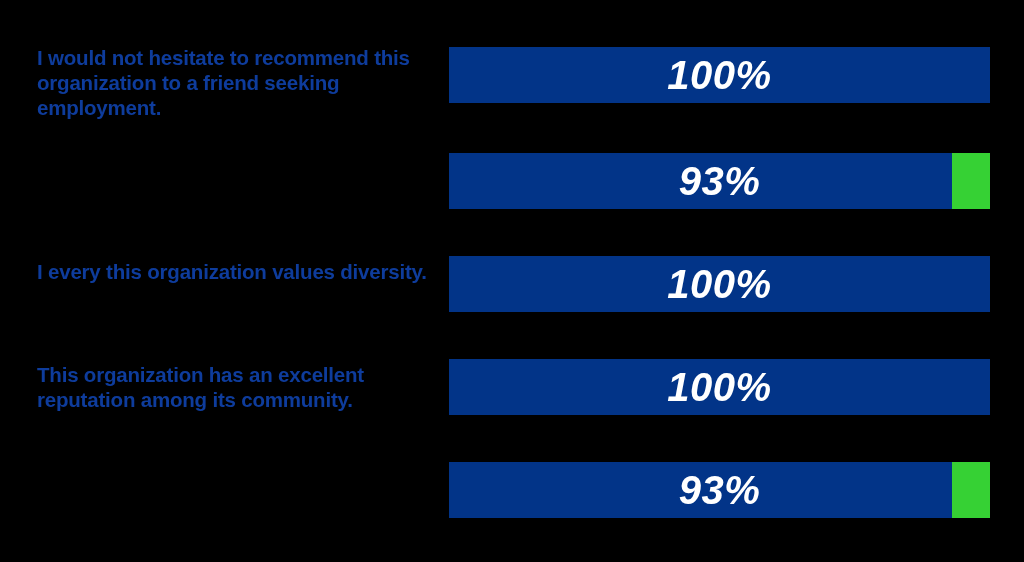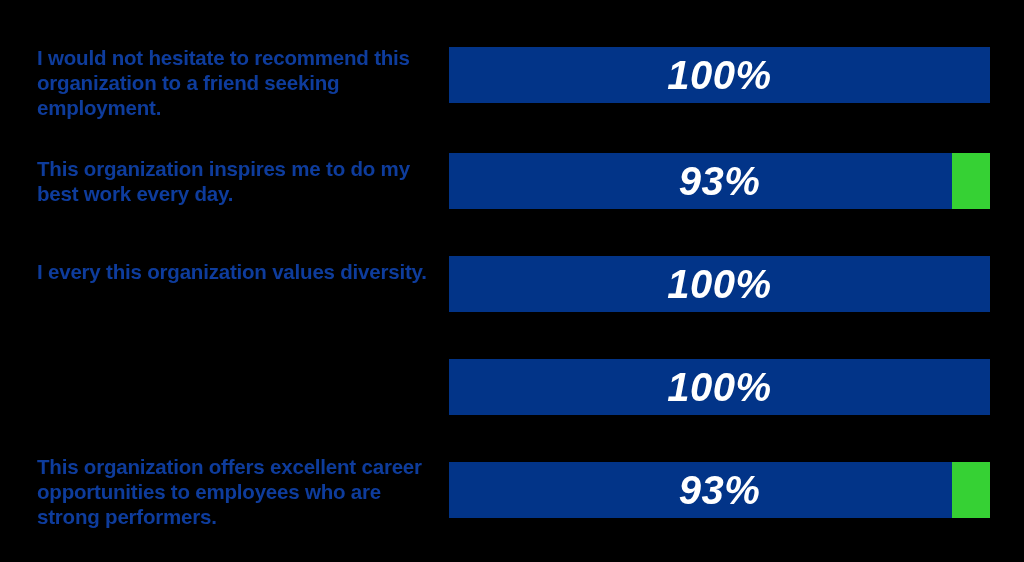--- a/index.html
+++ b/index.html
@@ -105,47 +105,46 @@
     <div class="row row-0">
       <div class="row-label">I would not hesitate to recommend this organization to a friend seeking employment.</div>
       <div class="bar-track">
         <div class="bar-fill" style="width: 100%;"></div>
         <div class="bar-remainder" style="width: 0%;"></div>
         <div class="bar-value">100%</div>
       </div>
     </div>
 
     <div class="row row-1">
-      <div class="row-label">This organization inspires me to do my best work every day.</div>
       <div class="bar-track">
         <div class="bar-fill" style="width: 93%;"></div>
         <div class="bar-remainder" style="width: 7%;"></div>
         <div class="bar-value">93%</div>
       </div>
     </div>
 
     <div class="row row-2">
       <div class="row-label">I every this organization values diversity.</div>
       <div class="bar-track">
         <div class="bar-fill" style="width: 100%;"></div>
         <div class="bar-remainder" style="width: 0%;"></div>
         <div class="bar-value">100%</div>
       </div>
     </div>
 
     <div class="row row-3">
+      <div class="row-label">This organization has an excellent reputation among its community.</div>
       <div class="bar-track">
         <div class="bar-fill" style="width: 100%;"></div>
         <div class="bar-remainder" style="width: 0%;"></div>
         <div class="bar-value">100%</div>
       </div>
     </div>
 
     <div class="row row-4">
-      <div class="row-label">This organization offers excellent career opportunities to employees who are strong performers.</div>
       <div class="bar-track">
         <div class="bar-fill" style="width: 93%;"></div>
         <div class="bar-remainder" style="width: 7%;"></div>
         <div class="bar-value">93%</div>
       </div>
     </div>
 
   </div>
 </div>
 

